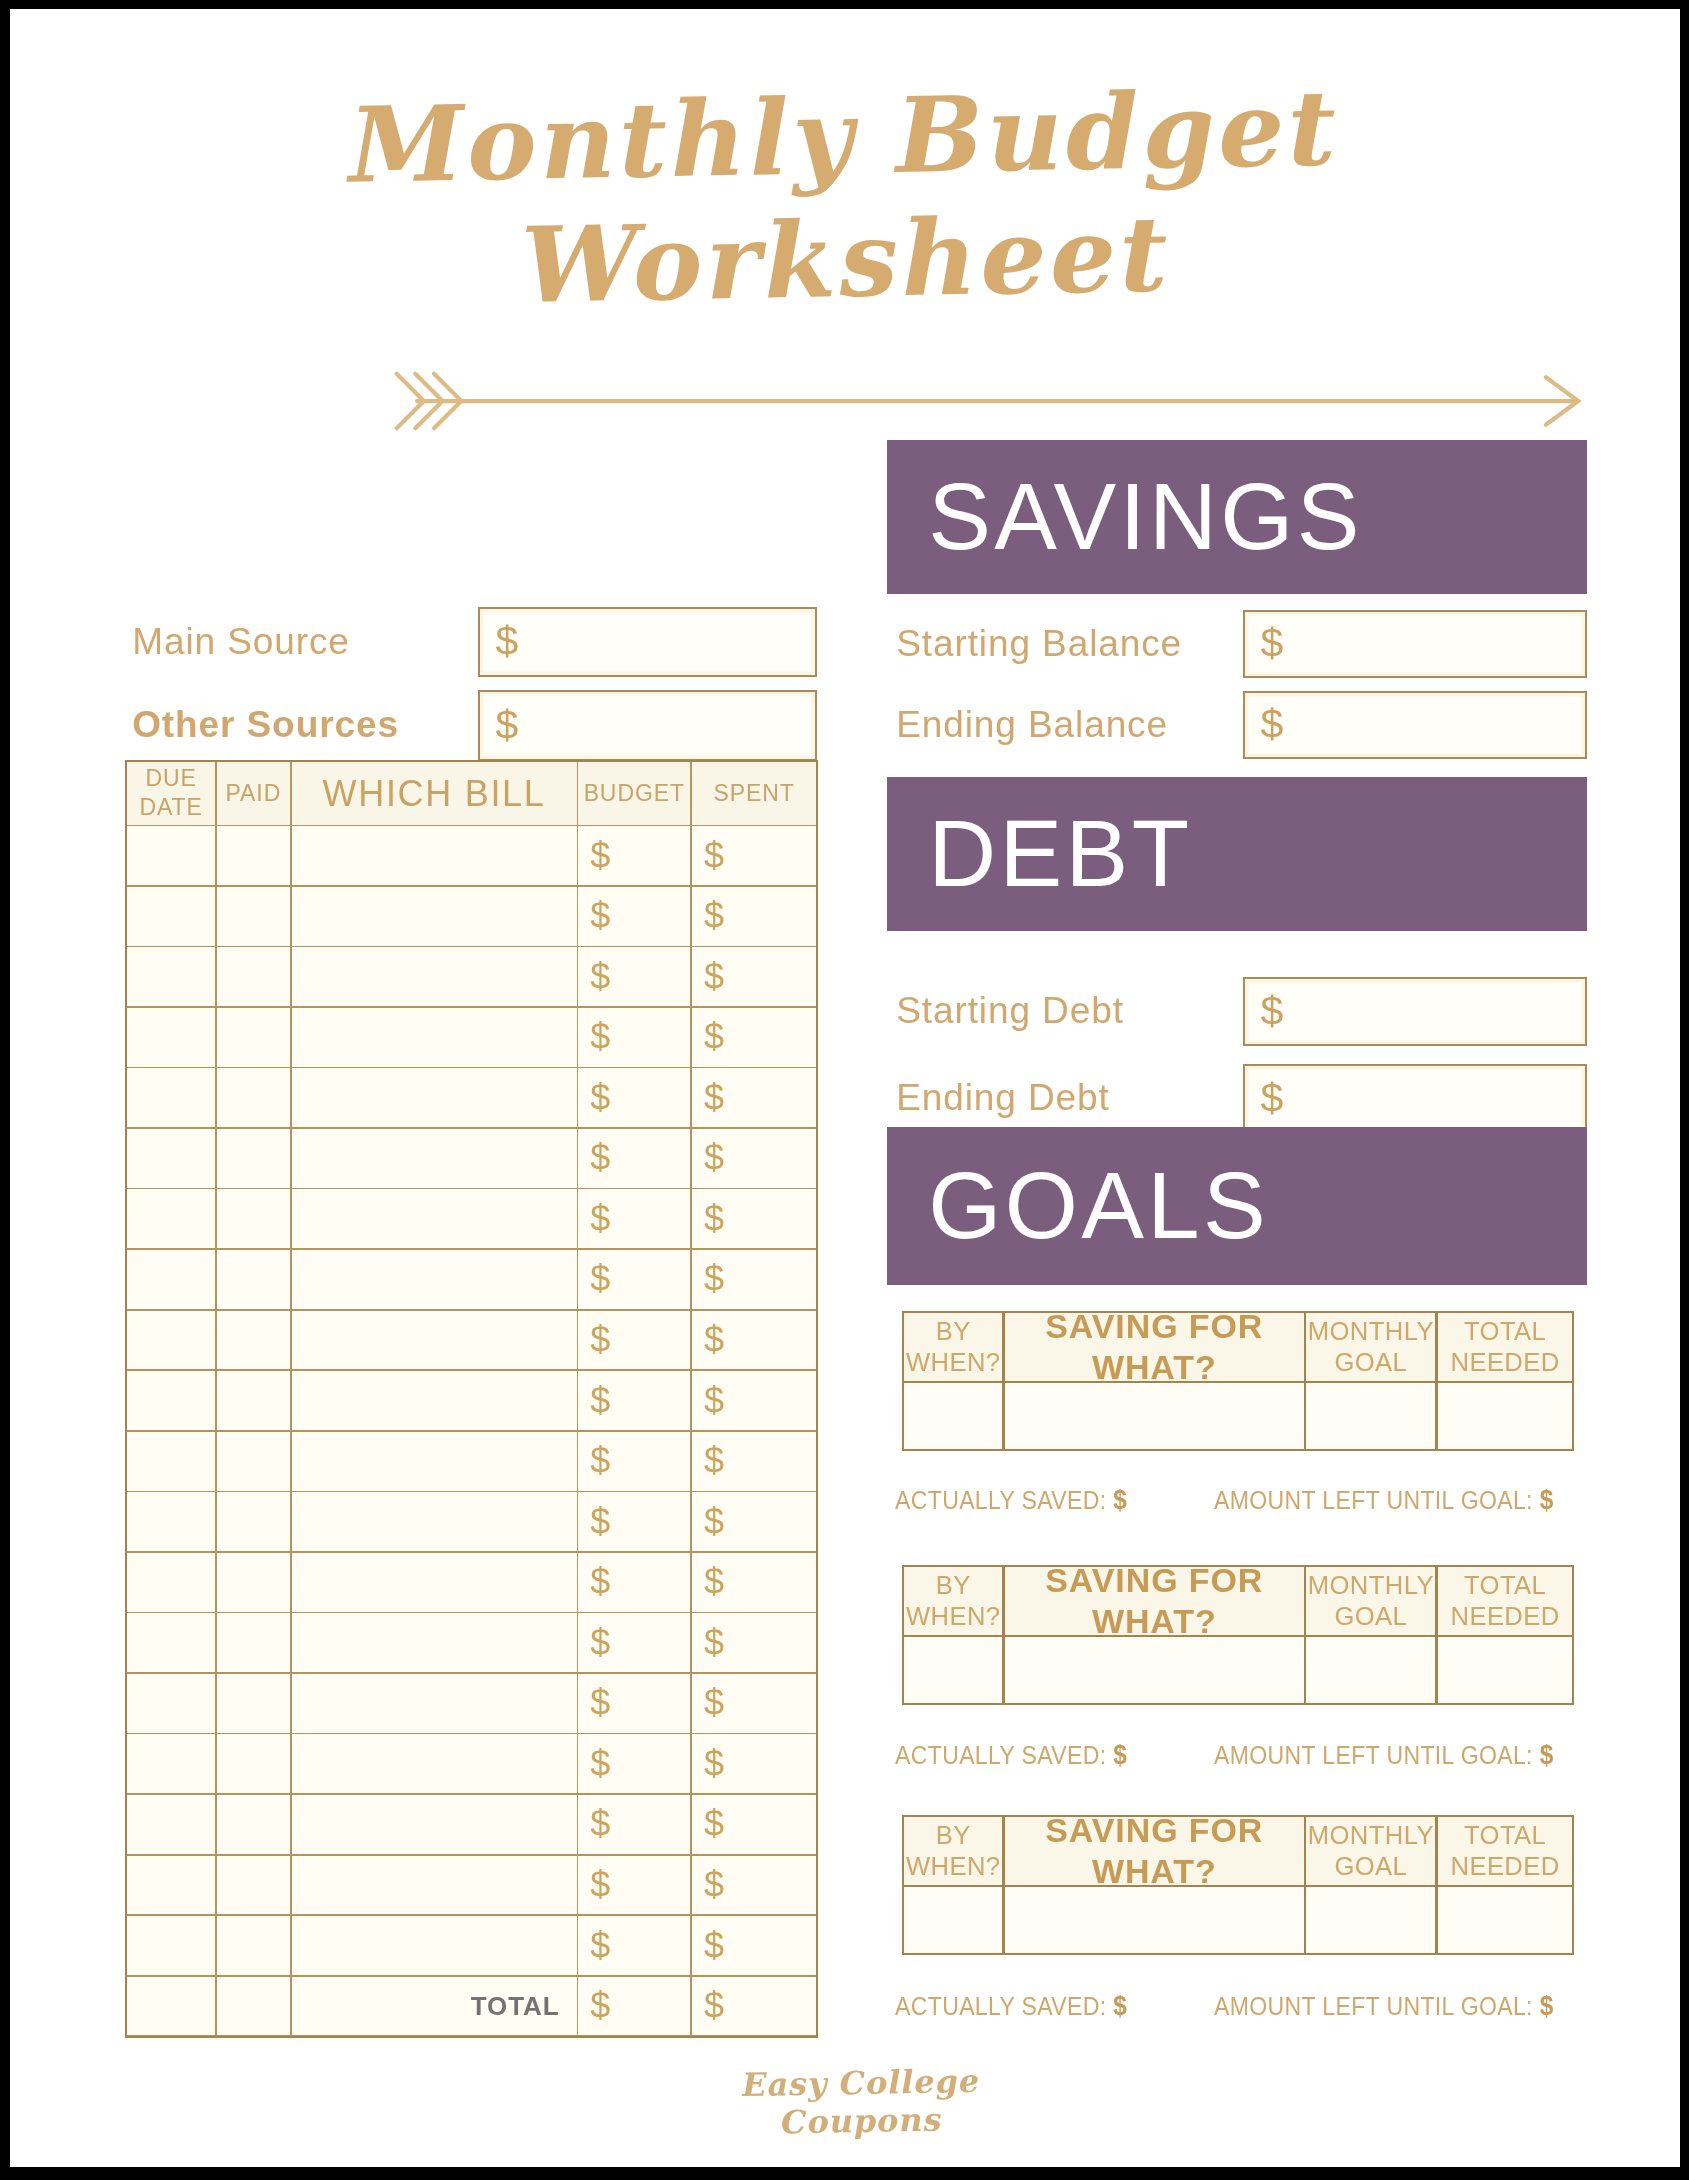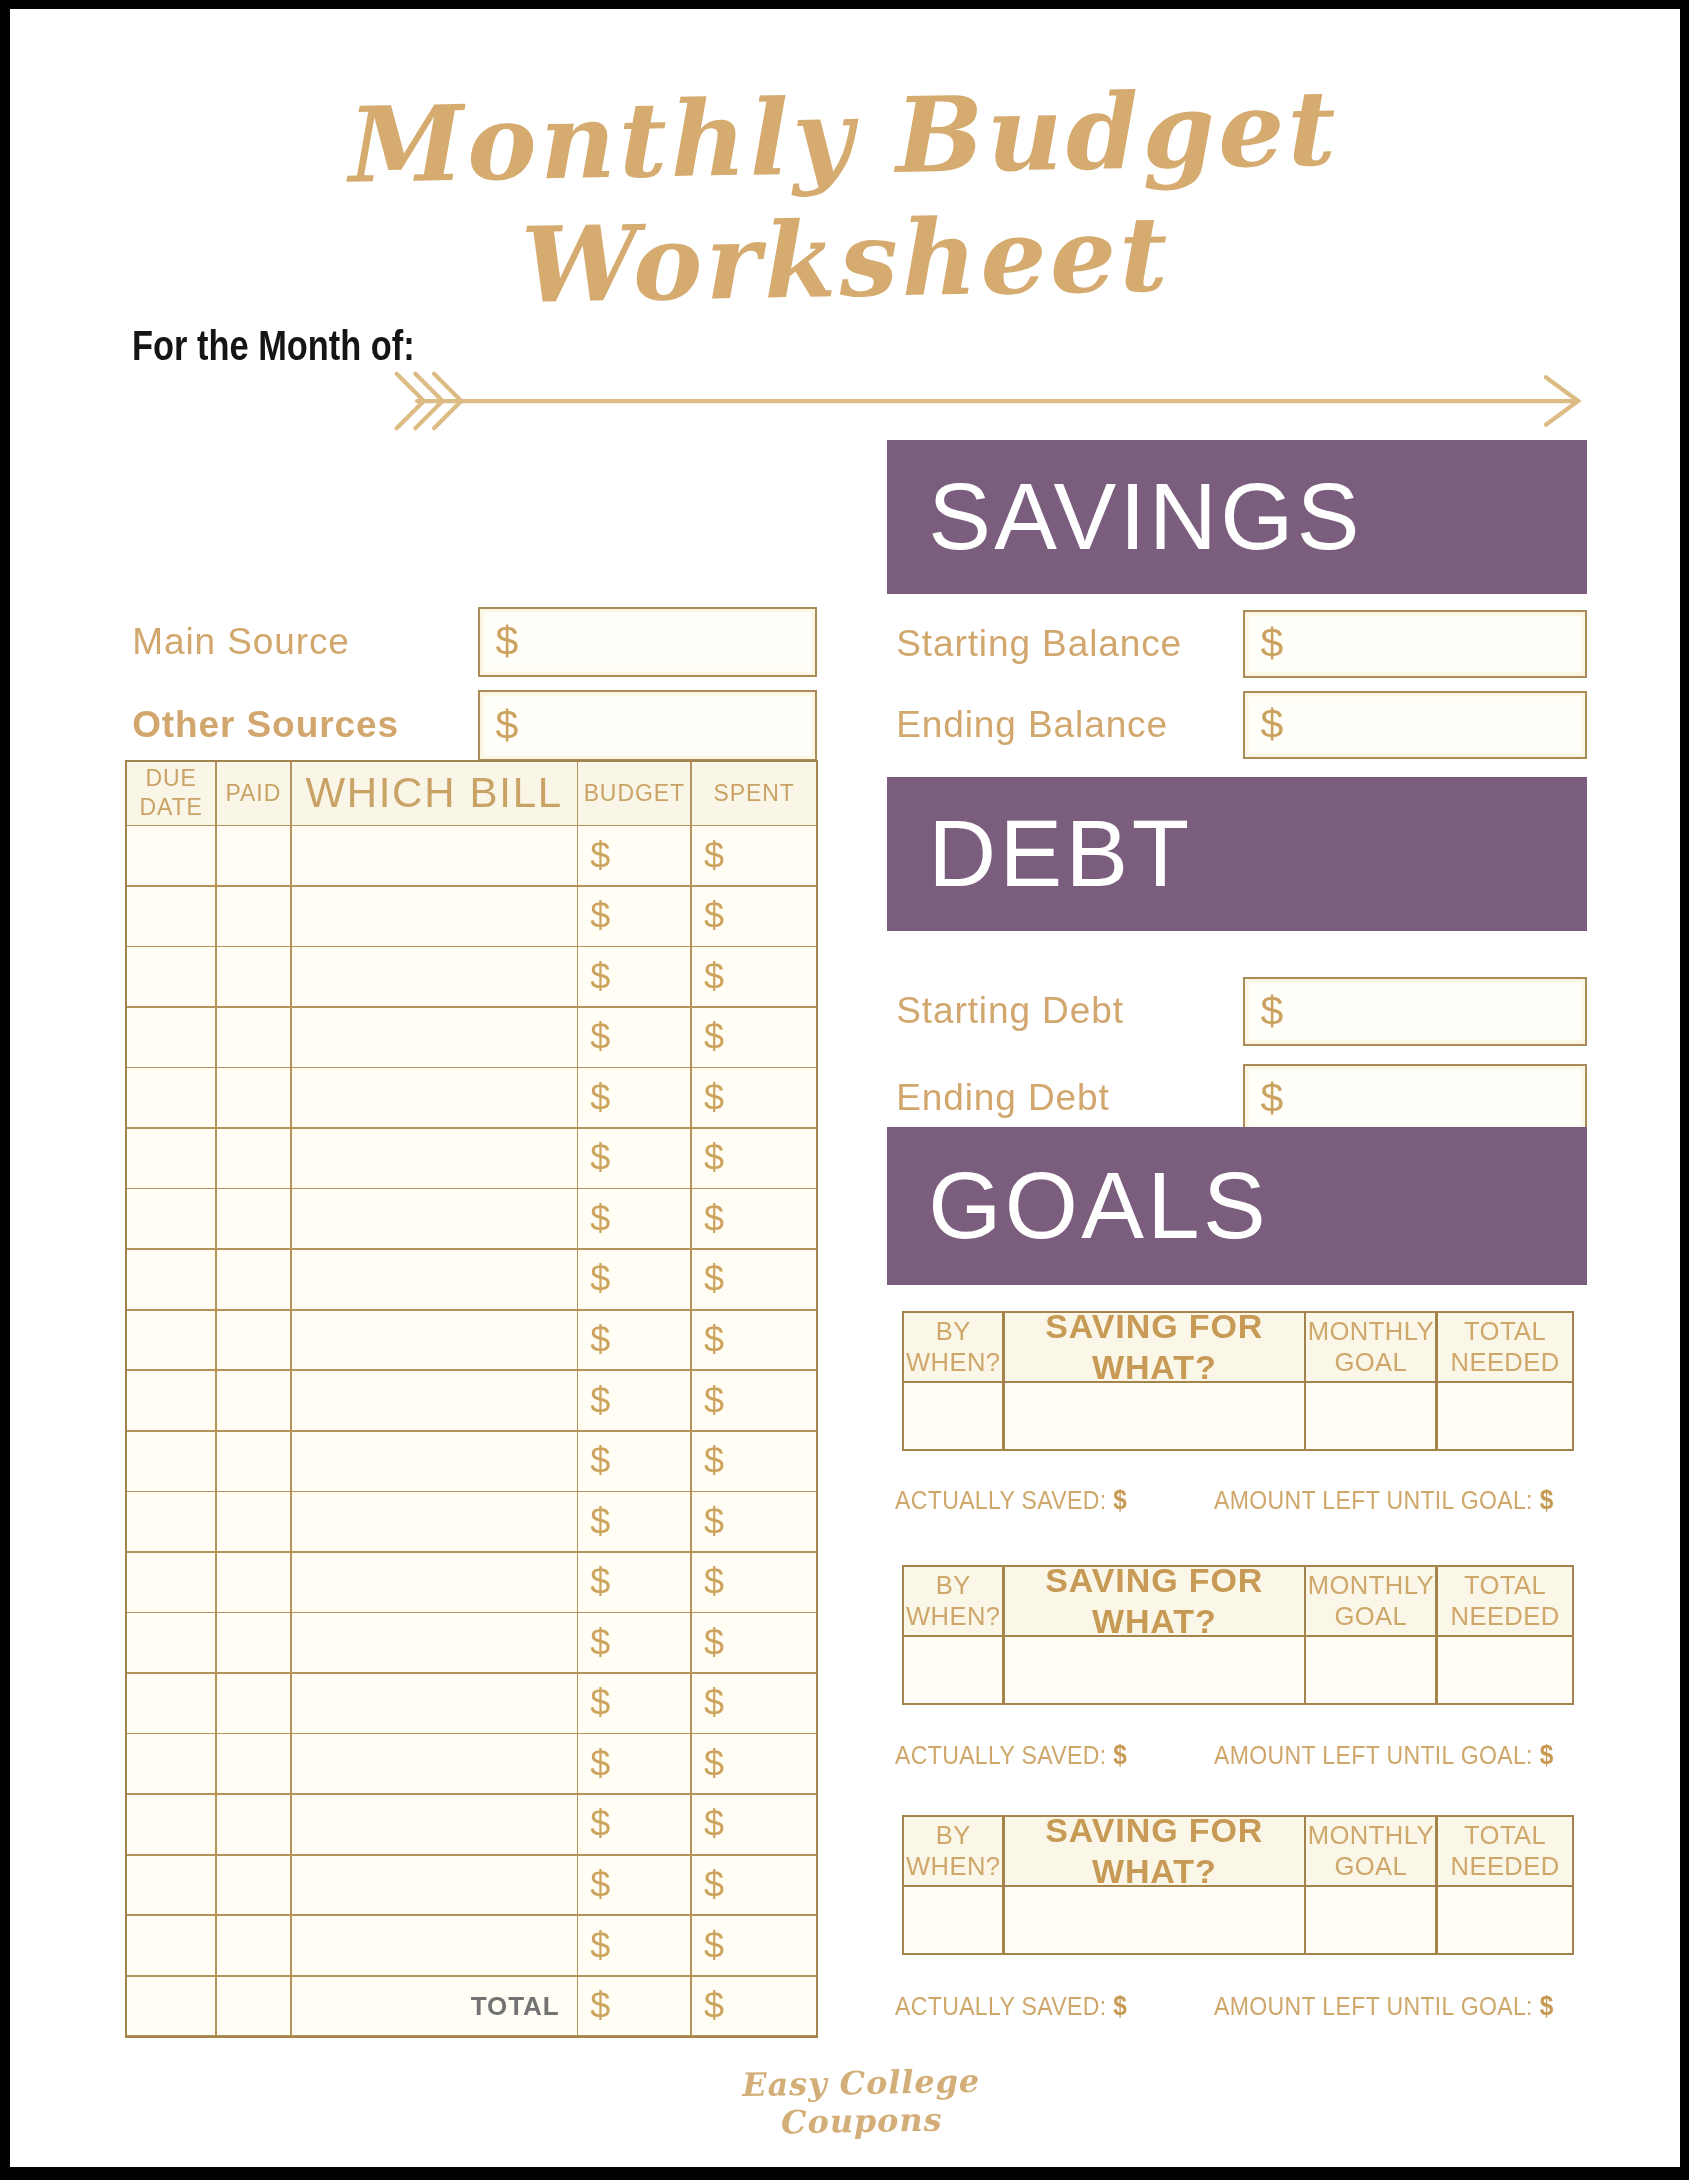--- a/index.html
+++ b/index.html
@@ -37,21 +37,21 @@
              box-shadow:inset 0 0 0 3.4px #fbf6e4;}
   .dollar{font-size:41px;color:#cba25f;padding-left:15.3px;}
 
   
   .bill-table{position:absolute;left:115px;top:751px;width:693px;height:1278px;
               display:grid;grid-template-columns:88px 73px 285px 112px 1fr;
               grid-template-rows:63px repeat(20,1fr);gap:1.7px;background:#b5935d;
               border:2.6px solid #a5834d;box-sizing:border-box;}
   .bh{background:#faf6e7;display:flex;align-items:center;justify-content:center;
       text-align:center;color:#c9a266;font-size:23px;letter-spacing:0.9px;line-height:1.25;}
-  .bh-bill{font-size:42px;letter-spacing:1.7px;}
+  .bh-bill{font-size:36px;letter-spacing:1.7px;}
   .bc{background:#fffdf4;display:flex;align-items:center;}
   .bc .dollar{font-size:36px;padding-left:12px;color:#cda45e;}
   .total-cell{justify-content:flex-end;padding-right:17px;font-size:26px;font-weight:700;
               color:#737373;letter-spacing:0.9px;}
 
   
   .goal-table{position:absolute;left:892px;width:672px;height:140px;
               display:grid;grid-template-columns:98px 299px 129px 1fr;
               grid-template-rows:68px 1fr;gap:2.6px;background:#a5834d;
               border:2.6px solid #a5834d;box-sizing:border-box;}
@@ -74,23 +74,20 @@
           font-family:"DejaVu Serif", serif;font-style:italic;font-weight:700;
           font-size:32px;color:#d3ae78;letter-spacing:0.9px;transform:rotate(-1deg);}
 </style>
 </head>
 <body>
 
 <div id="page">
 
   <div class="title">Monthly Budget Worksheet</div>
 
-  <div class="month-label">
-    <span class="condensed">For the Month of:</span>
-  </div>
 
   <svg class="arrow-svg" width="1201" height="68" viewBox="0 0 1410 80">
     <g stroke="#ddbb85" stroke-width="5" fill="none" stroke-linecap="round">
       <line x1="28" y1="40" x2="1392" y2="40"></line>
       <path d="M1356 12 L1394 40 L1356 68"></path>
       <path d="M4 8 L36 40 L4 72"></path>
       <path d="M26 8 L58 40 L26 72"></path>
       <path d="M48 8 L80 40 L48 72"></path>
     </g>
   </svg>

